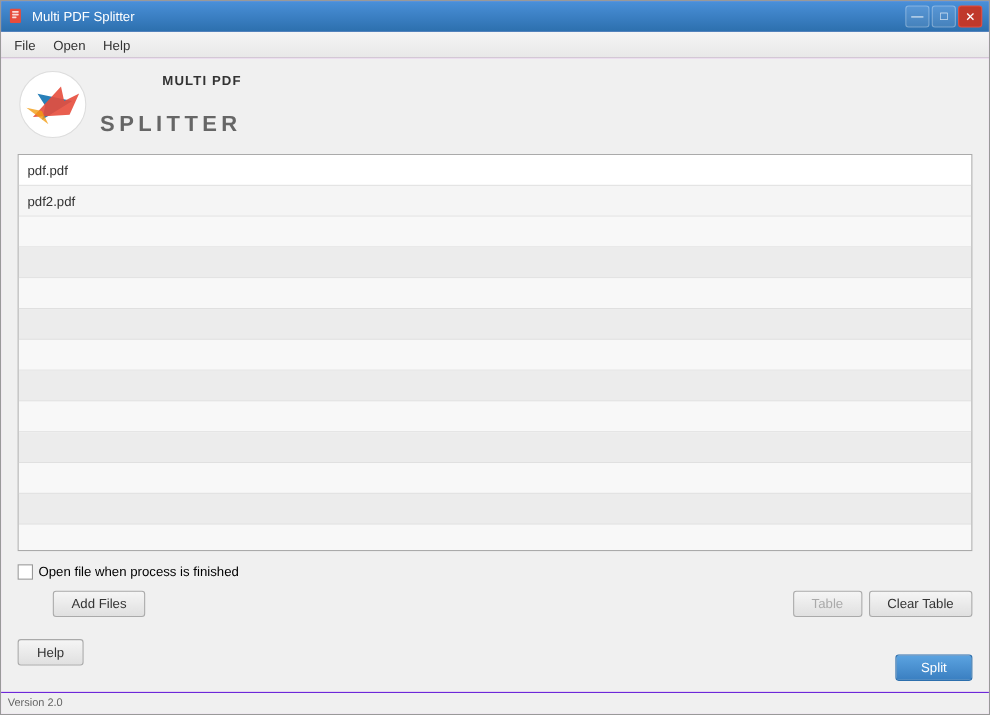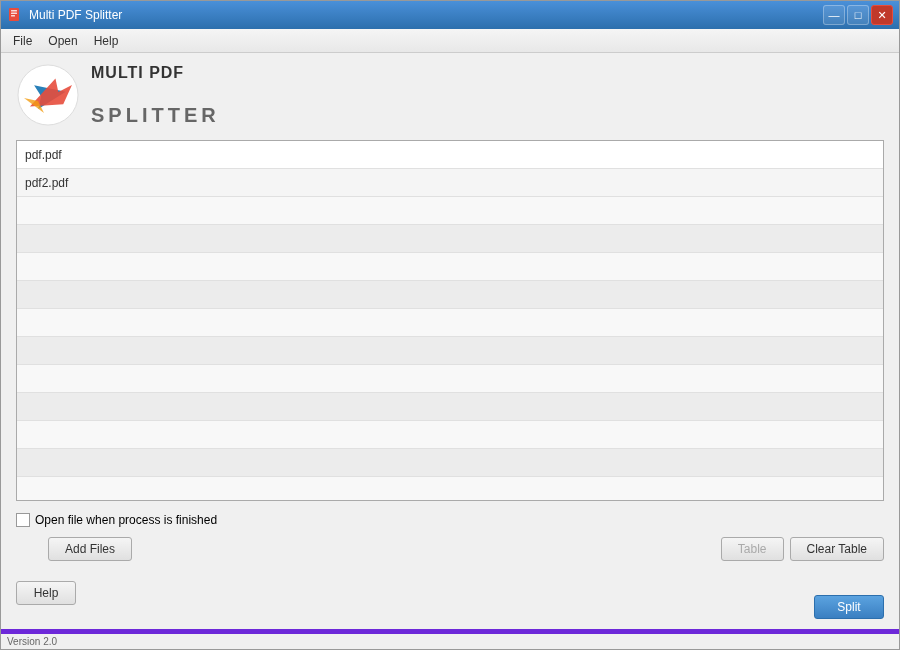--- a/index.html
+++ b/index.html
@@ -205,21 +205,21 @@
     }
 
     .btn.disabled {
       color: #aaa;
       cursor: default;
     }
 
     .status-bar {
       height: 20px;
       background: #f0f0f0;
-      border-top: 5px solid #6d28d9;
+      border-top: 1px solid #6d28d9;
       padding: 2px 6px;
       font-size: 10px;
       color: #666;
       display: flex;
       align-items: center;
       flex-shrink: 0;
     }
 
     
     .logo-svg-container {
@@ -266,21 +266,21 @@
             <circle cx="32" cy="32" r="30" fill="white" stroke="#ddd" stroke-width="1"></circle>
 
             <path d="M 20 20 L 50 32 L 20 44 L 25 32 Z" fill="#2980b9" transform="rotate(-10, 32, 32)"></path>
 
             <path d="M 15 45 L 38 15 L 42 28 L 55 20 L 48 40 Z" fill="#e74c3c" transform="rotate(5, 32, 32)" opacity="0.9"></path>
 
             <path d="M 8 35 L 28 50 L 22 38 Z" fill="#f39c12" opacity="0.8"></path>
           </svg>
         </div>
         <div class="logo-text">
-          <span style="font-size:16px; font-weight:bold; color:#333; letter-spacing:1px;">MULTI PDF</span>
+          <span style="font-size:12px; font-weight:bold; color:#333; letter-spacing:1px;text-align:right;">MULTI PDF</span>
           <span style="font-size:20px; font-weight:bold; color:#666; letter-spacing:4px;margin-top:22px;">SPLITTER</span>
         </div>
       </div>
     </div>
 
     <div class="file-table" id="file-table-container">
     <div class="table-row" style="background: white;">pdf.pdf</div>
         <div class="table-row" style="background: rgb(245, 245, 245);">pdf2.pdf</div>
         <div class="table-row" style="background: rgb(248, 248, 248);"></div>
         <div class="table-row" style="background: rgb(236, 236, 236);"></div>

